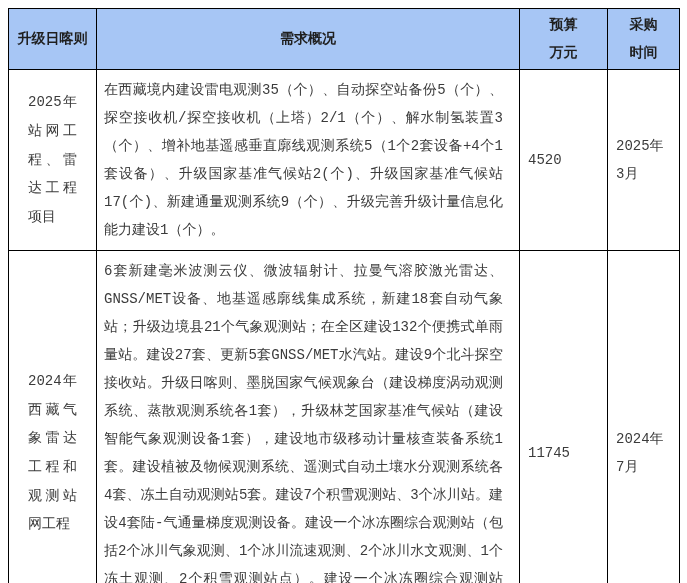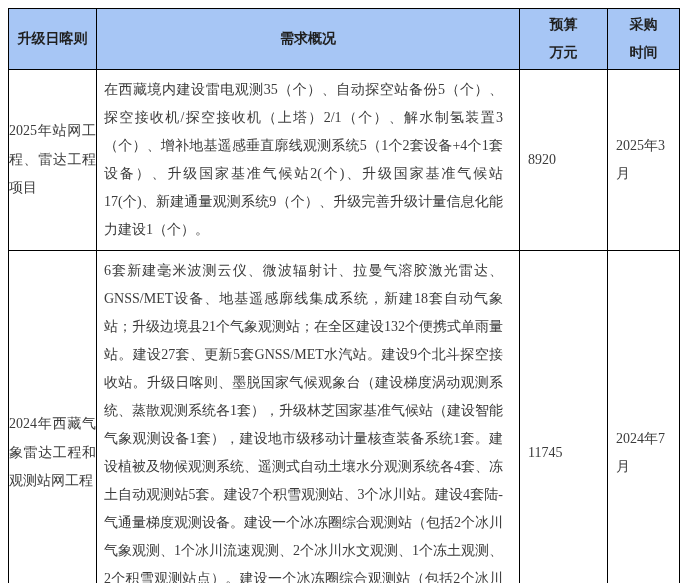--- a/index.html
+++ b/index.html
@@ -24,34 +24,35 @@
   table.proc-table col.c2 { width: 423px; }
   table.proc-table col.c3 { width: 88px; }
   table.proc-table col.c4 { width: 72px; }
   table.proc-table th,
   table.proc-table td {
     border: 1px solid #000000;
     vertical-align: middle;
     box-sizing: border-box;
     font-size: 14px;
     color: #3b3b3b;
+    font-family: Liberation Mono, monospace;
   }
   table.proc-table thead th {
     background: #a7c6f5;
     color: #1f1f1f;
     font-weight: bold;
     text-align: center;
     height: 58px;
     line-height: 2;
     padding: 2px 4px;
   }
   td.project-cell {
     text-align: justify;
     text-justify: inter-character;
-    padding: 6px 0;
+    padding: 6px 19px;
     line-height: 2.05;
   }
   td.overview-cell {
     text-align: justify;
     text-justify: inter-character;
     padding: 6px 16px 6px 7px;
     line-height: 2.0;
   }
   td.budget-cell, td.time-cell {
     text-align: left;
@@ -83,21 +84,21 @@
         <th>
           <div>采购</div>
           <div>时间</div>
         </th>
       </tr>
     </thead>
     <tbody>
       <tr class="row-1">
         <td class="project-cell">2025年站网工程、雷达工程项目</td>
         <td class="overview-cell">在西藏境内建设雷电观测35（个）、自动探空站备份5（个）、 探空接收机/探空接收机（上塔）2/1（个）、解水制氢装置3（个）、增补地基遥感垂直廓线观测系统5（1个2套设备+4个1套设备）、升级国家基准气候站2(个)、升级国家基准气候站17(个)、新建通量观测系统9（个）、升级完善升级计量信息化能力建设1（个）。</td>
-        <td class="budget-cell">8920</td>
+        <td class="budget-cell">4520</td>
         <td class="time-cell">2025年3月</td>
       </tr>
       <tr class="row-2">
         <td class="project-cell">2024年西藏气象雷达工程和观测站网工程</td>
         <td class="overview-cell">6套新建毫米波测云仪、微波辐射计、拉曼气溶胶激光雷达、GNSS/MET设备、地基遥感廓线集成系统，新建18套自动气象站；升级边境县21个气象观测站；在全区建设132个便携式单雨量站。建设27套、更新5套GNSS/MET水汽站。建设9个北斗探空接收站。升级日喀则、墨脱国家气候观象台（建设梯度涡动观测系统、蒸散观测系统各1套），升级林芝国家基准气候站（建设智能气象观测设备1套），建设地市级移动计量核查装备系统1套。建设植被及物候观测系统、遥测式自动土壤水分观测系统各4套、冻土自动观测站5套。建设7个积雪观测站、3个冰川站。建设4套陆-气通量梯度观测设备。建设一个冰冻圈综合观测站（包括2个冰川气象观测、1个冰川流速观测、2个冰川水文观测、1个冻土观测、2个积雪观测站点）。建设一个冰冻圈综合观测站（包括2个冰川气象观测、1个冰川流速观测、2个冰川水文观测、1个冻土观测、2个积雪观测站点）。</td>
         <td class="budget-cell">11745</td>
         <td class="time-cell">2024年7月</td>
       </tr>
     </tbody>
   </table>

